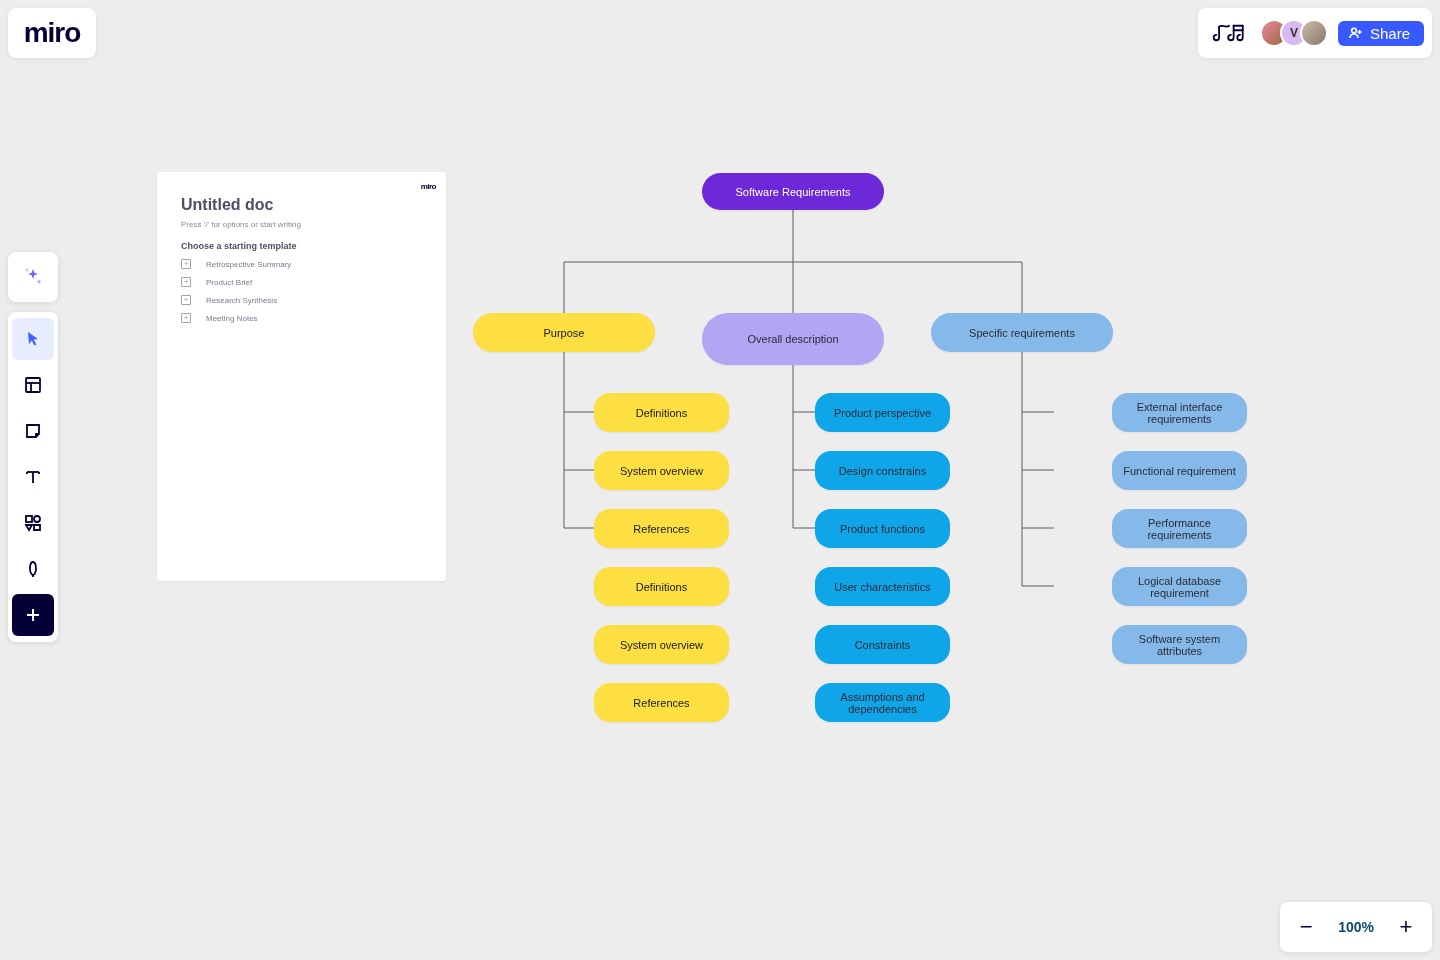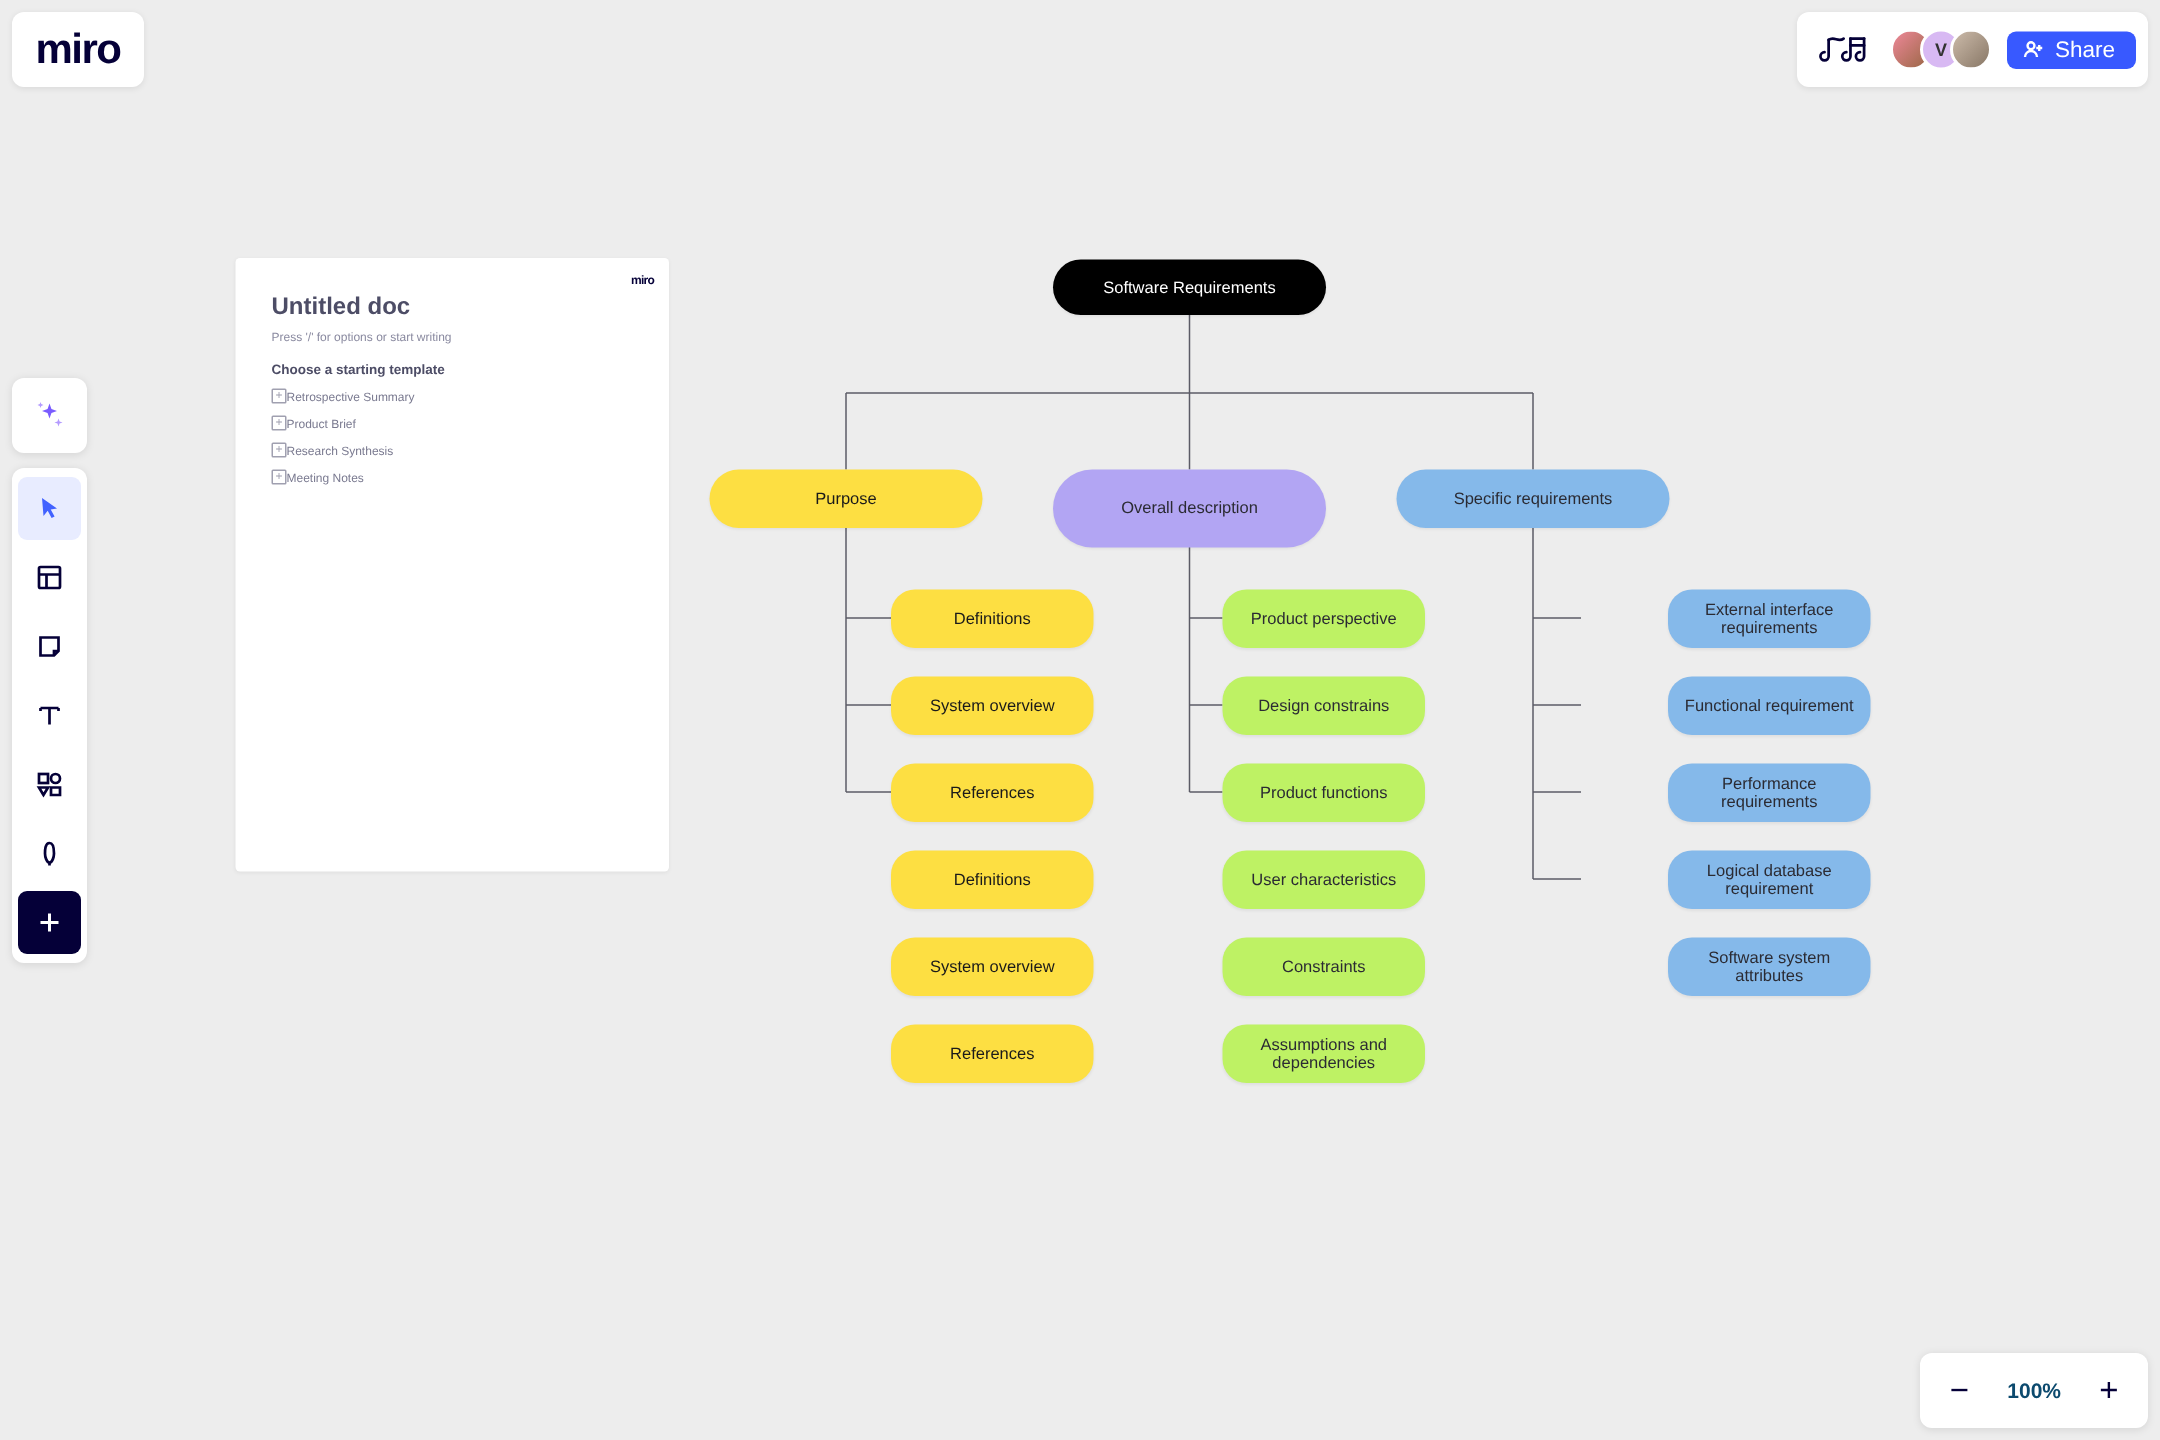--- a/index.html
+++ b/index.html
@@ -25,31 +25,31 @@
   .ai-card { position:absolute; left:8px; top:252px; width:50px; height:50px; background:#fff; border-radius:8px; box-shadow:0 1px 6px rgba(0,0,0,.1); display:flex; align-items:center; justify-content:center; cursor:pointer; }
   .toolbar { top: 312px; }
   
   
   .doc-panel { position:absolute; left:157px; top:172px; width:289px; height:409px; background:#fff; border-radius:3px; box-shadow:0 1px 3px rgba(0,0,0,.06); padding:24px 24px; }
   .doc-brand { position:absolute; right:10px; top:10px; font-size:8px; font-weight:900; color:#050038; letter-spacing:-.5px; }
   .doc-title { font-size:16px; font-weight:700; color:#4d4d66; margin-bottom:6px; }
   .doc-hint { font-size:8px; color:#8a8aa0; margin-bottom:12px; }
   .doc-choose { font-size:9px; font-weight:700; color:#4d4d66; margin-bottom:8px; }
   .tpl-list { display:flex; flex-direction:column; gap:8px; }
-  .tpl-item { display:flex; align-items:center; gap:0; font-size:8px; color:#7a7a90; cursor:pointer; }
+  .tpl-item { display:flex; align-items:center; gap:15px; font-size:8px; color:#7a7a90; cursor:pointer; }
   .tpl-icon { width:10px; height:10px; border:1px solid #a0a0b0; border-radius:1px; position:relative; }
   .tpl-icon::after { content:'+'; position:absolute; inset:0; display:flex; align-items:center; justify-content:center; font-size:8px; line-height:1; color:#a0a0b0;}
   .node { position:absolute; display:flex; align-items:center; justify-content:center; text-align:center; font-size:11px; border-radius:16px; padding:0 10px; box-shadow:0 1px 2px rgba(0,0,0,.06); pointer-events:auto; cursor:grab; }
   .pill { border-radius: 999px; }
-  .root { background:#000000; color:#fff; width:182px; height:37px; left:702px; top:173px; }
+  .root { background:#6d28d9; color:#fff; width:182px; height:37px; left:702px; top:173px; }
   .yellow-pill { background:#fddf42; color:#1a1a1a; width:182px; height:39px; }
   .violet-pill { background:#b2a5f3; color:#2b2b33; width:182px; height:52px; }
   .blue-pill   { background:#85b9ea; color:#2b2b33; width:182px; height:39px; }
   .yellow-rect { background:#fddf42; color:#1a1a1a; width:135px; height:39px; }
-  .violet-rect { background:#bef264; color:#2b2b33; width:135px; height:39px; }
+  .violet-rect { background:#0ea5e9; color:#2b2b33; width:135px; height:39px; }
   .blue-rect   { background:#85b9ea; color:#2b2b33; width:135px; height:39px; }
   
   
   .n-purpose  { left:473px; top:313px; }
   .n-overall  { left:702px; top:313px; }
   .n-specific { left:931px; top:313px; }
   
   .col-a { left:594px; }
   .col-b { left:815px; }
   .col-c { left:1112px; }

